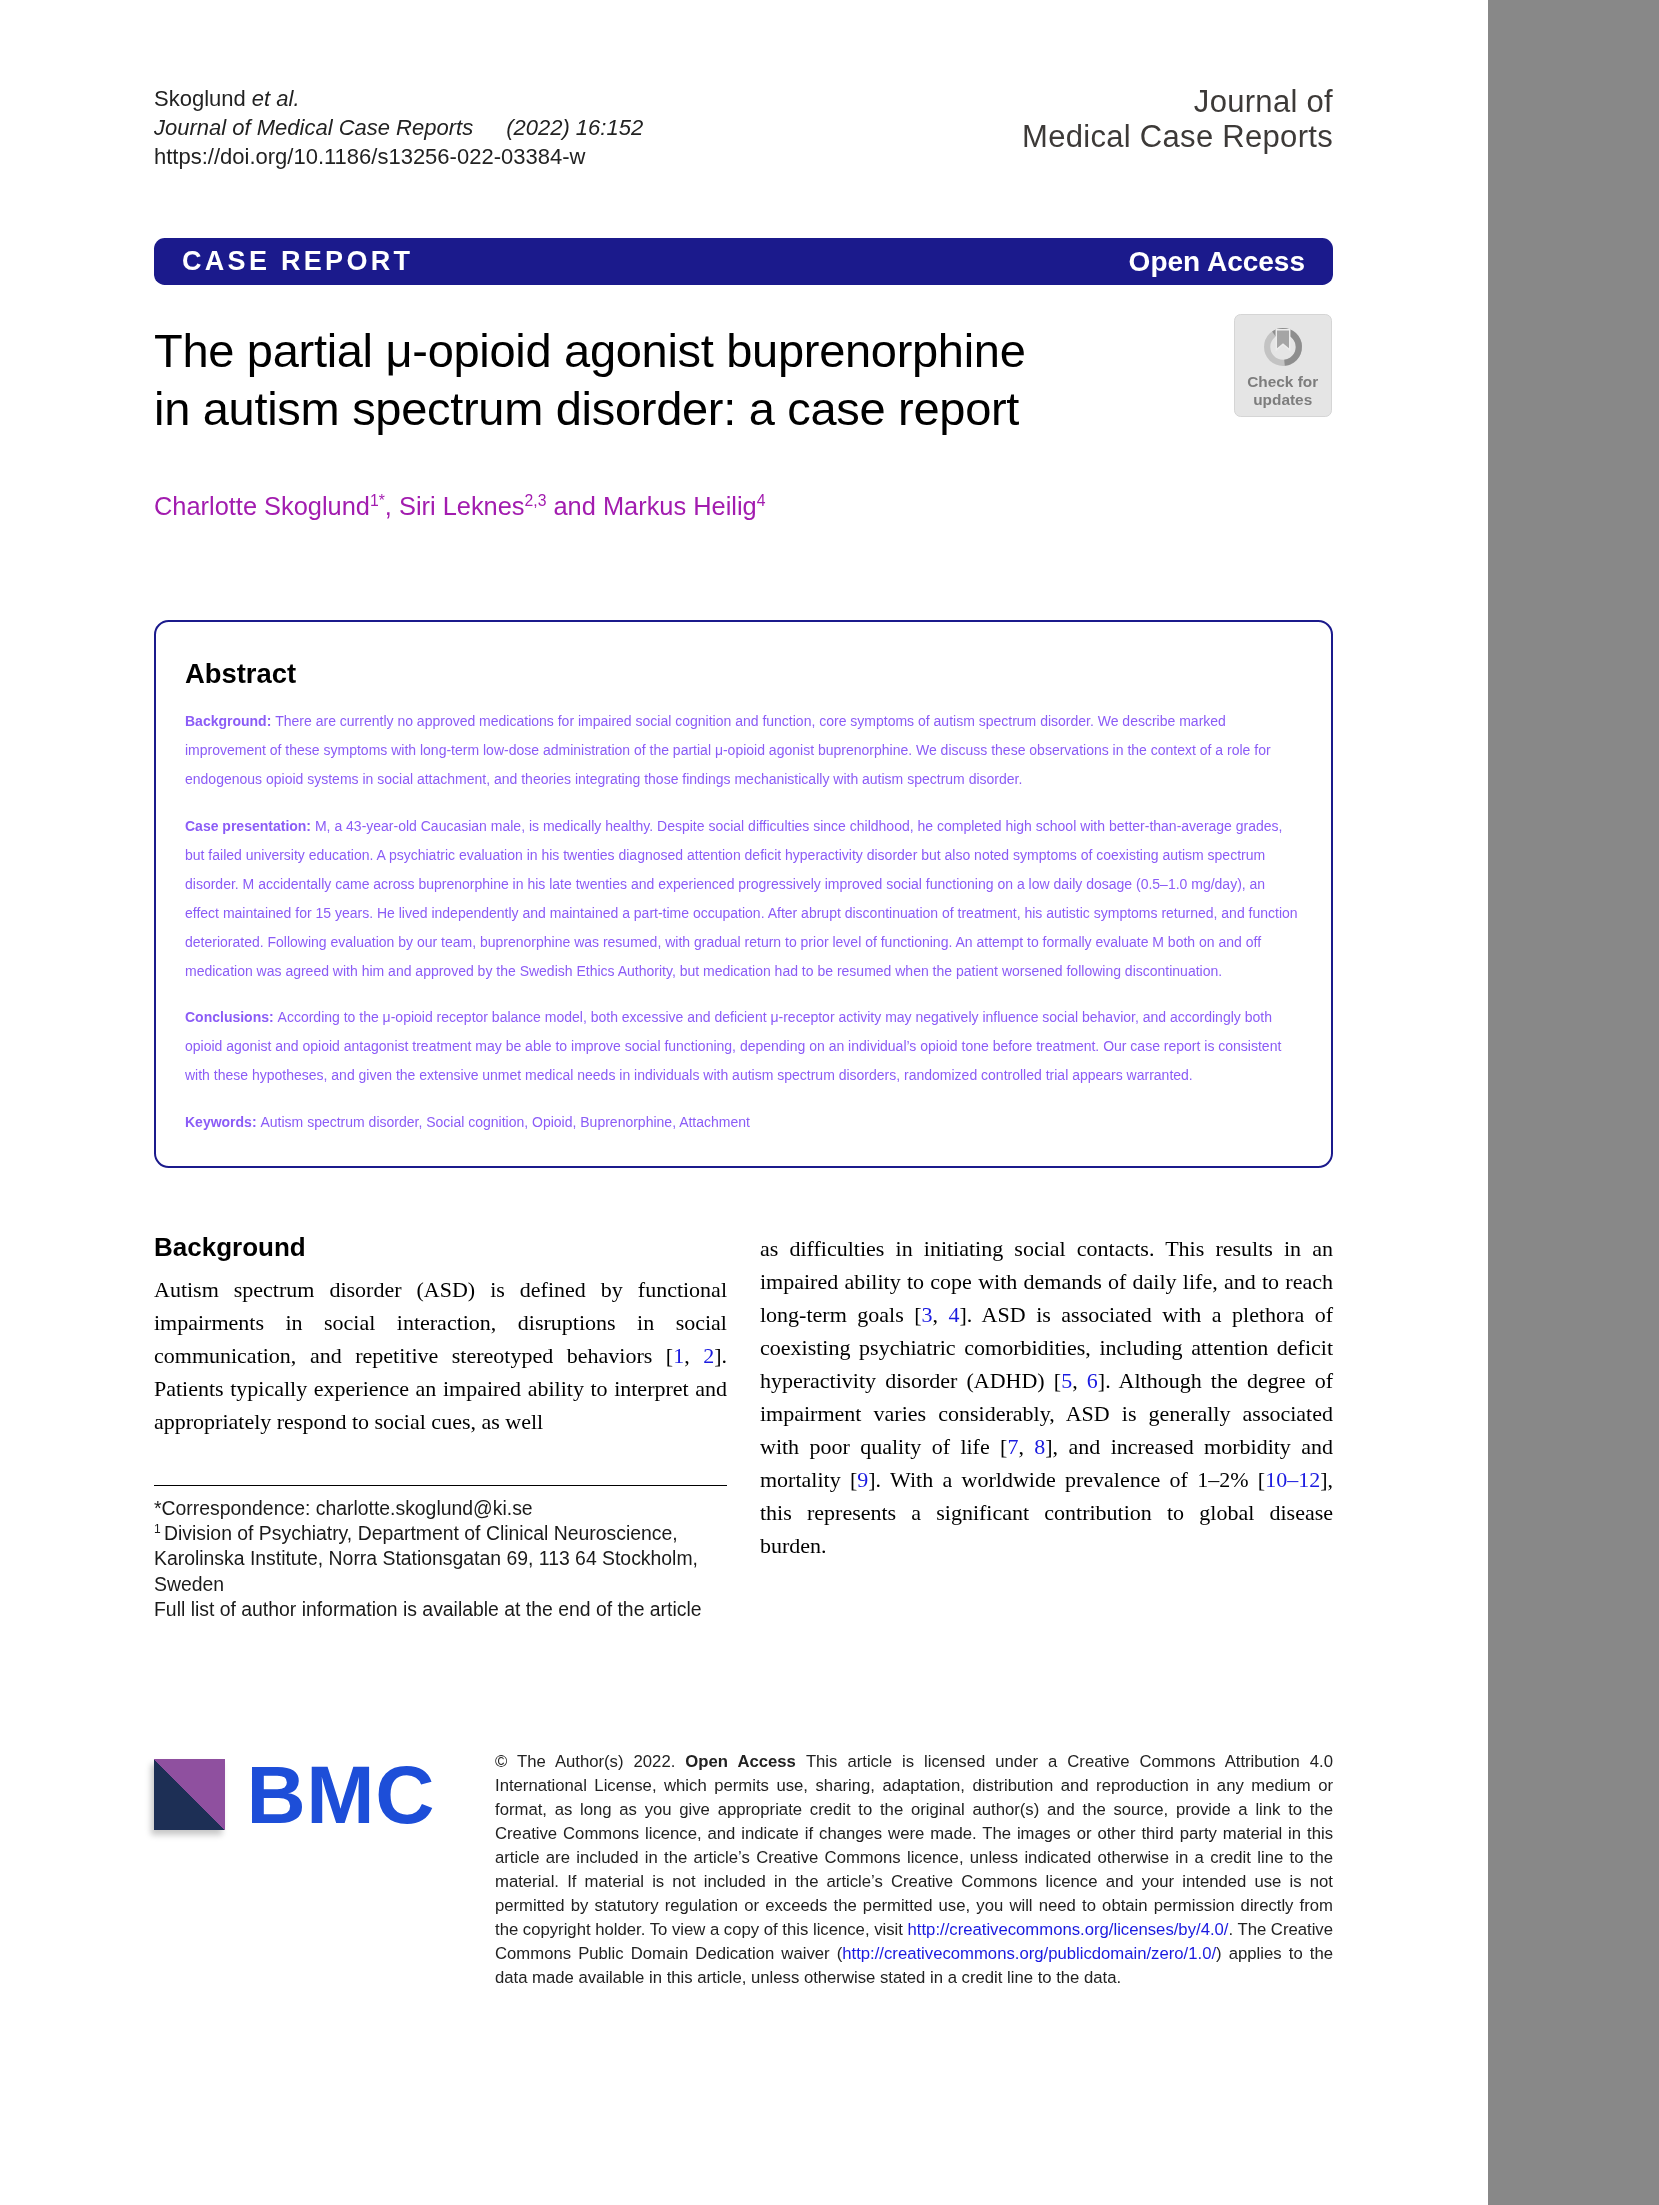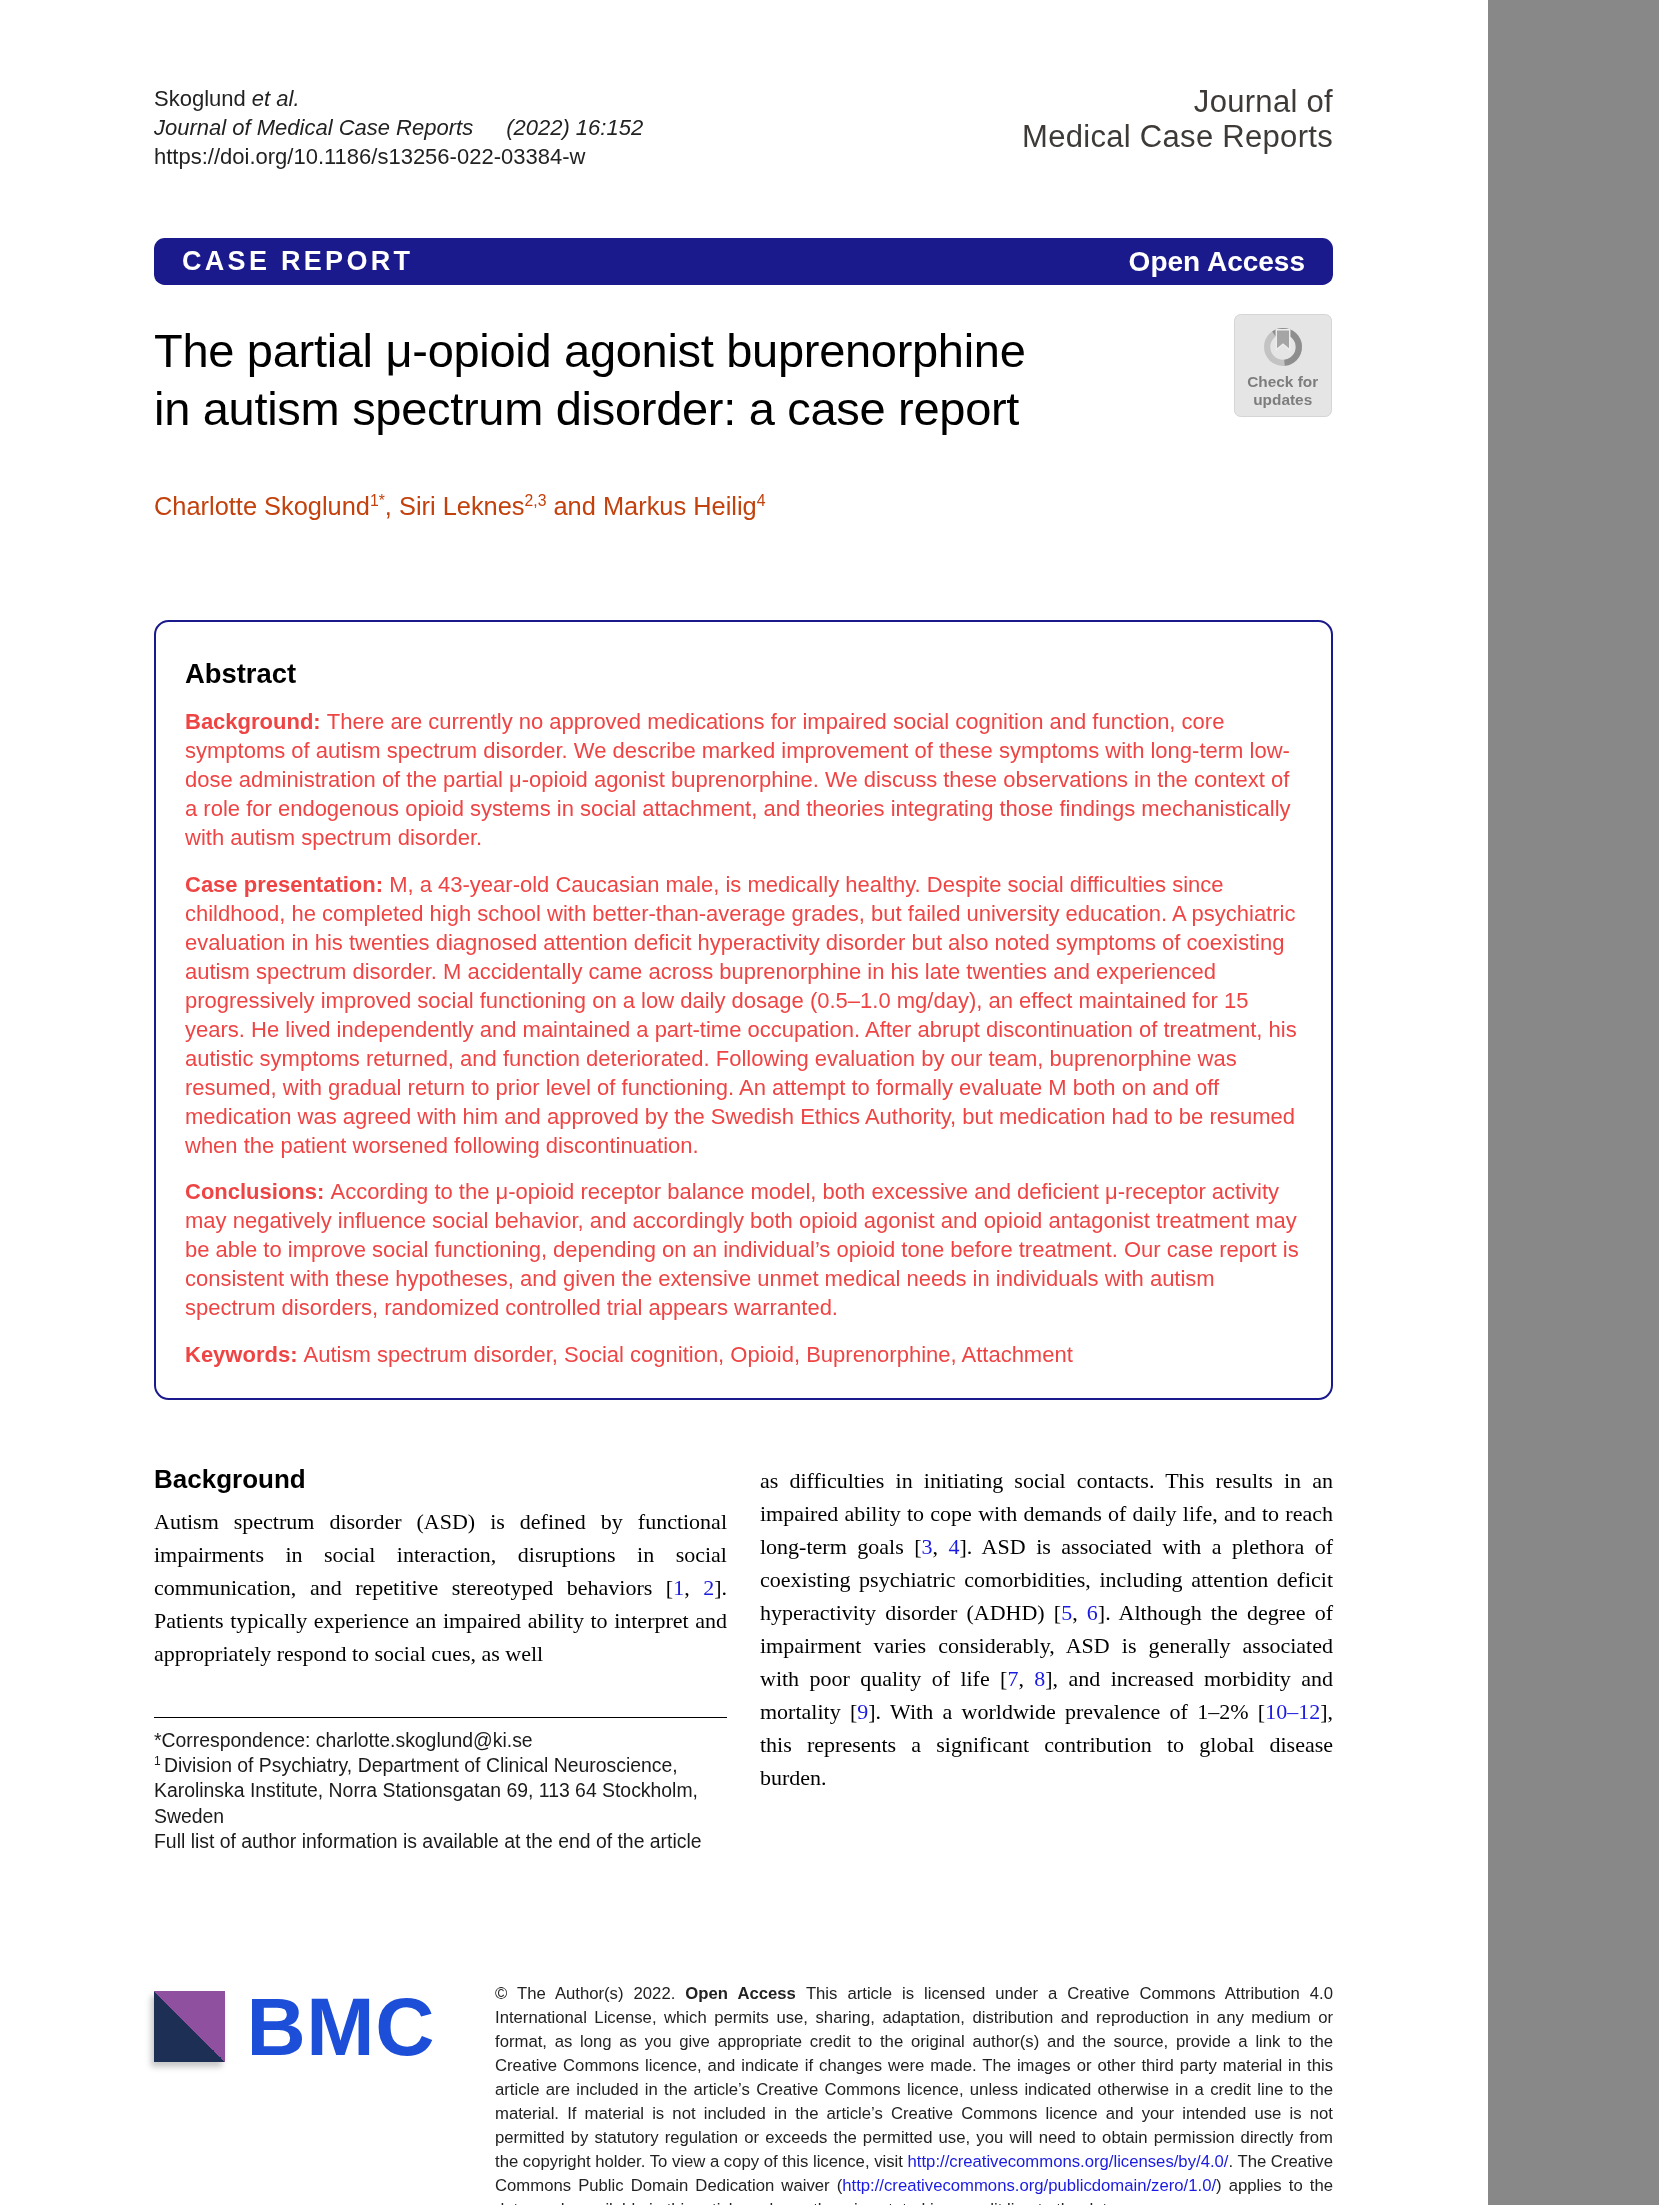--- a/index.html
+++ b/index.html
@@ -30,28 +30,28 @@
   .title-row{position:relative;margin-top:37px;padding-right:147px;}
   h1{margin:0;font-size:47px;line-height:58px;font-weight:400;color:#000;letter-spacing:-0.3px;}
   .tline{display:block;}
   .check-badge{
     position:absolute;top:-8px;right:1.3px;width:88px;
     background:#e5e5e5;border:1.3px solid #d5d5d5;border-radius:6.7px;
     padding:8px 4px 6.7px;text-align:center;cursor:pointer;
   }
   .check-badge .cb-txt{font-size:15.4px;line-height:18px;font-weight:700;color:#7d7d7d;}
   
-  .authors{margin-top:54px;font-size:25.4px;color:#c2410c;}
+  .authors{margin-top:54px;font-size:25.4px;color:#a21caf;}
   
   .abstract{
     margin-top:99px;border:2px solid #1b1a8c;border-radius:14.7px;
     padding:36px 29px 29px;
   }
   .abstract h2{margin:0 0 17.4px;font-size:27.4px;font-weight:700;color:#000;}
-  .abstract p{margin:0 0 17.4px;font-size:22px;line-height:29px;color:#ef4444;}
+  .abstract p{margin:0 0 17.4px;font-size:14px;line-height:29px;color:#8b5cf6;}
   .abstract p:last-child{margin-bottom:0;}
   
   .columns{margin-top:64px;display:flex;gap:33px;}
   .col{flex:1;min-width:0;}
   .col h3{margin:0 0 10.7px;font-size:26px;font-weight:700;color:#000;}
   p.serif{margin:0;font-family:"Liberation Serif",serif;font-size:22px;line-height:33px;text-align:justify;color:#000;}
   .footnote{margin-top:47px;font-size:19.4px;line-height:25.4px;color:#1a1a1a;}
   .footnote hr{border:none;border-top:1.3px solid #000;margin:0 0 9.4px;width:100%;}
   
   footer{margin-top:127px;display:flex;align-items:flex-start;gap:37px;}

